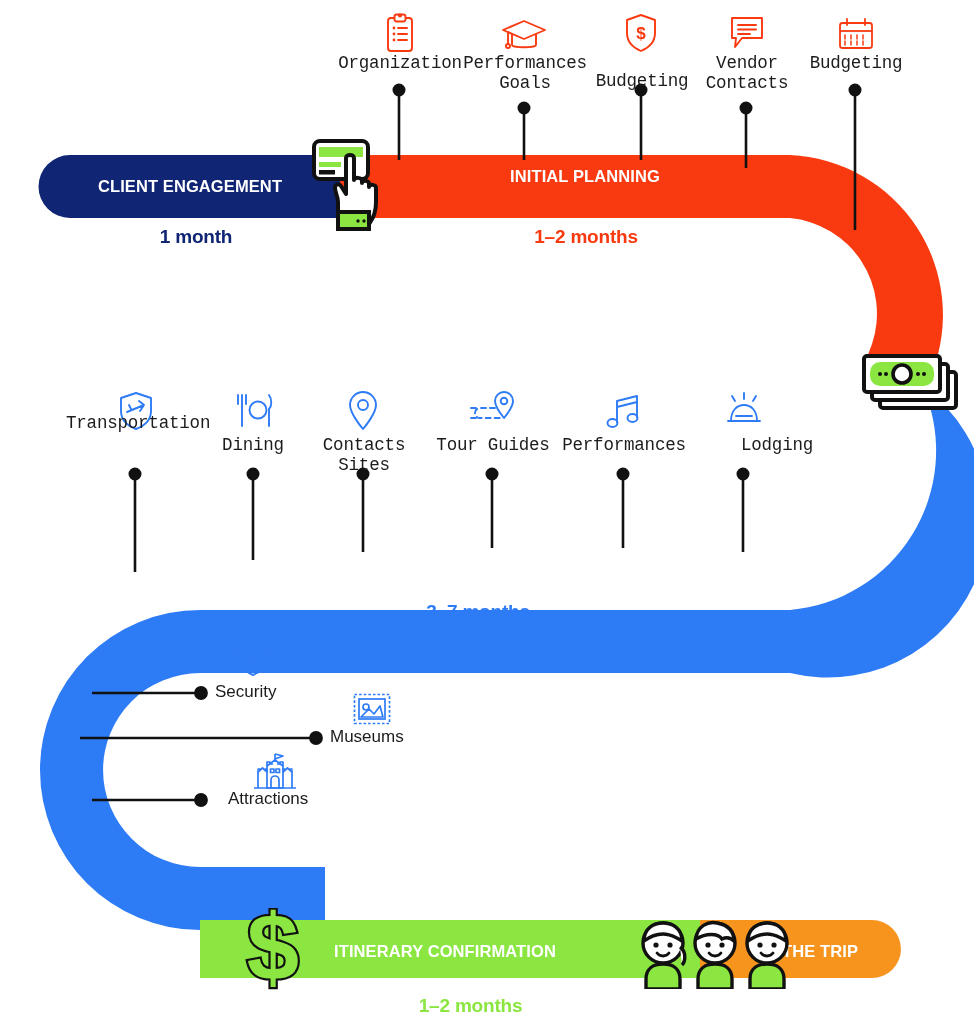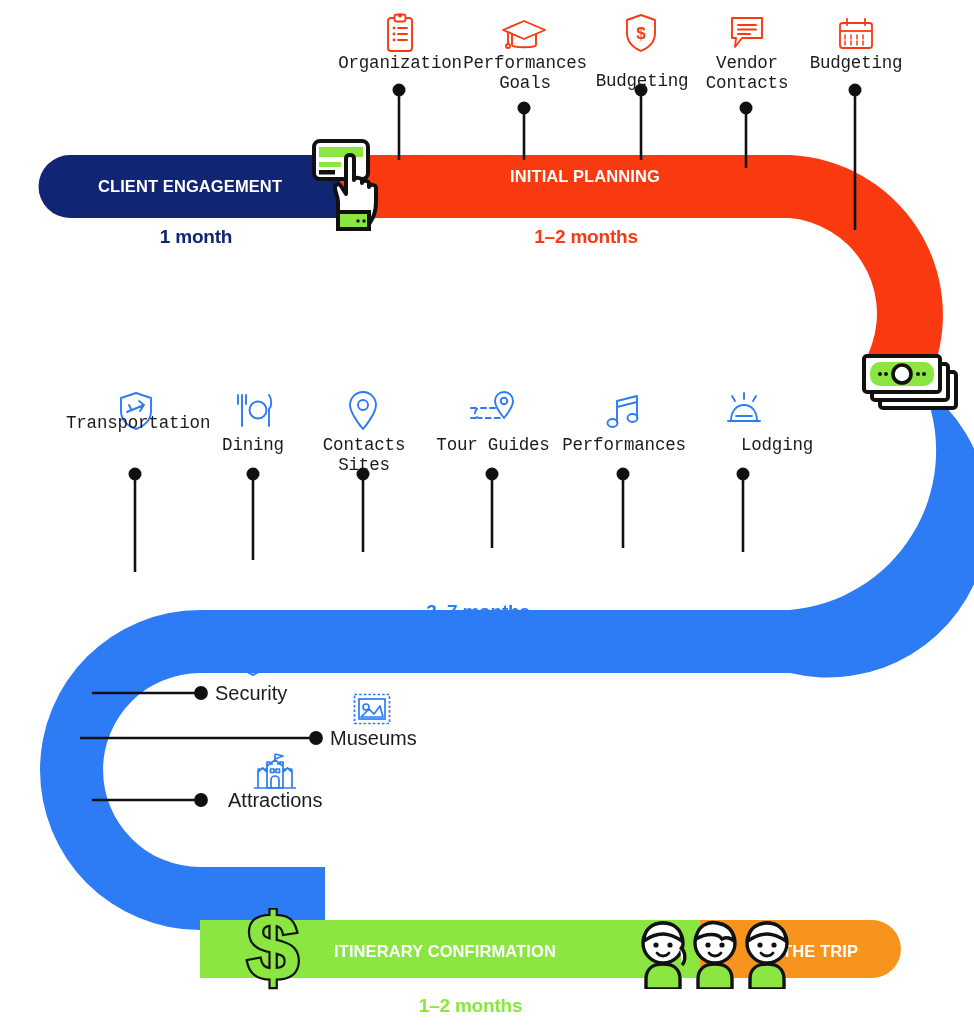--- a/index.html
+++ b/index.html
@@ -44,21 +44,21 @@
     position: absolute;
     font-weight: bold;
     font-size: 19px;
     text-align: center;
     white-space: nowrap;
     letter-spacing: -0.2px;
   }
 
   .callout-label {
     position: absolute;
-    font-size: 20px;
+    font-size: 17px;
     color: #1c1c1c;
     white-space: nowrap;
   }
 
   .icon-box { position: absolute; }
   .icon-box svg { display: block; }
 </style>
 </head>
 <body>
 

